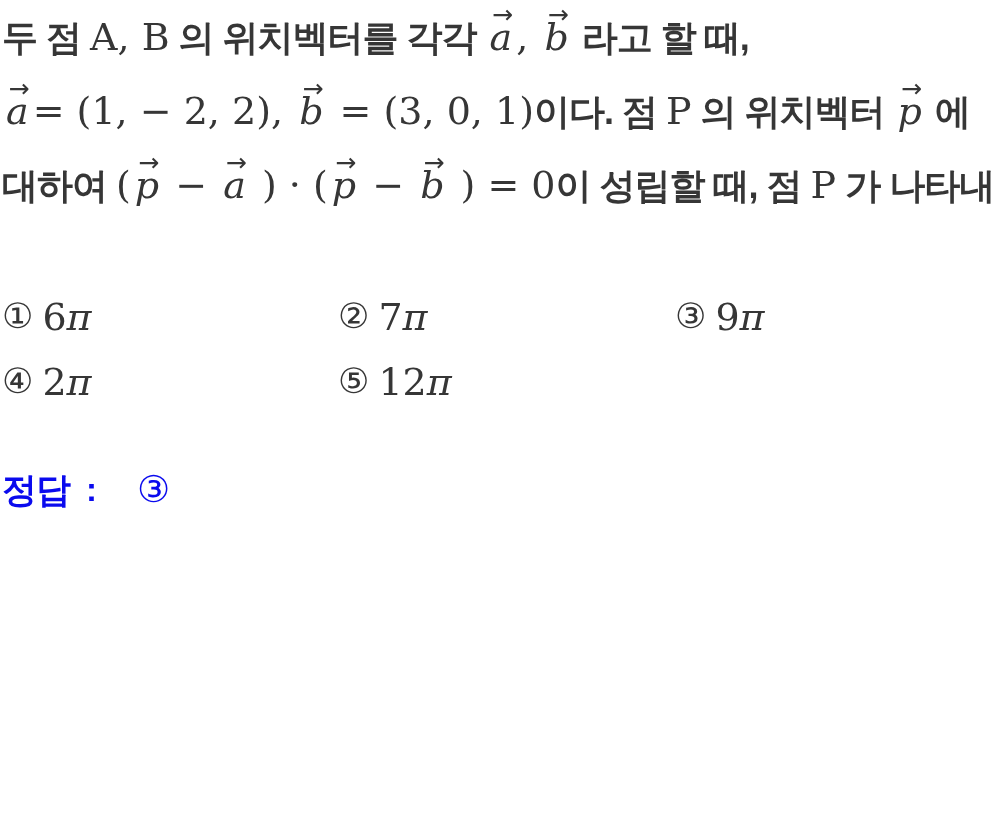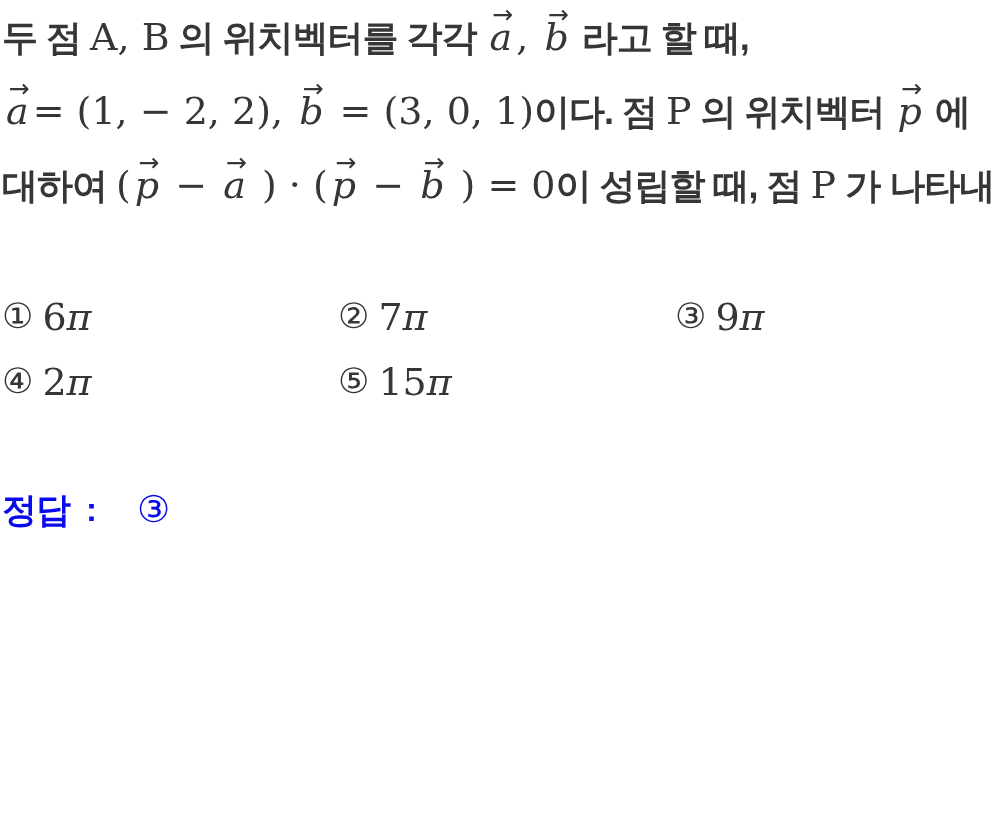--- a/index.html
+++ b/index.html
@@ -81,21 +81,21 @@
     font-family: "DejaVu Serif", "Liberation Serif", serif;
     font-size: 38px;
   }
   .choice-pi {
     font-family: "DejaVu Serif", "Liberation Serif", serif;
     font-style: italic;
     font-size: 38px;
   }
   .answer {
     position: absolute;
-    top: 484px;
+    top: 464px;
     left: 2px;
     display: flex;
     align-items: center;
     line-height: 52px;
     white-space: pre;
   }
   .answer-label {
     font-family: "Liberation Sans", sans-serif;
     font-weight: 700;
     font-size: 35px;
@@ -133,21 +133,21 @@
     <div class="choice">
       <span class="choice-marker">③</span>
       <span class="choice-value"><span class="choice-num">9</span><span class="choice-pi">π</span></span>
     </div>
     <div class="choice">
       <span class="choice-marker">④</span>
       <span class="choice-value"><span class="choice-num">2</span><span class="choice-pi">π</span></span>
     </div>
     <div class="choice">
       <span class="choice-marker">⑤</span>
-      <span class="choice-value"><span class="choice-num">15</span><span class="choice-pi">π</span></span>
+      <span class="choice-value"><span class="choice-num">12</span><span class="choice-pi">π</span></span>
     </div>
   </div>
 
 <div class="answer" style="color: rgb(10, 10, 238);">
   <span class="answer-label">정답</span>
   <span class="answer-colon">:</span>
   <span class="answer-value">③</span>
 </div>
 
 </body></html>

